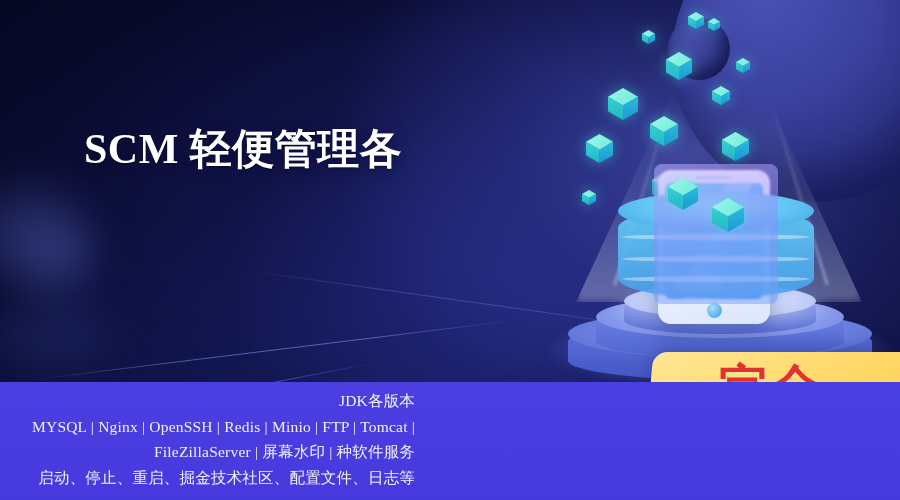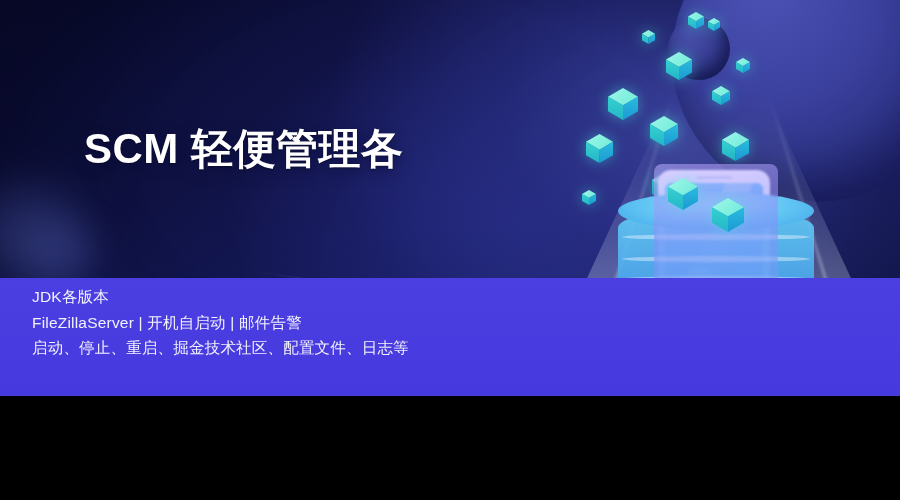--- a/index.html
+++ b/index.html
@@ -3,23 +3,23 @@
 <meta charset="utf-8">
 <style>
   html, body {
     margin: 0;
     padding: 0;
     background: #000;
   }
   #stage {
     position: relative;
     width: 900px;
-    height: 396px;
+    height: 500px;
     overflow: hidden;
-    font-family: Liberation Sans, sans-serif;
+    font-family: Liberation Serif, serif;
     background: #0a0a2e;
   }
 
   
   .bg-base {
     position: absolute;
     inset: 0;
     background:
       radial-gradient(ellipse 520px 380px at 78% 30%, #39409a 0%, rgba(40,46,130,0.65) 38%, rgba(16,18,70,0.0) 72%),
       radial-gradient(ellipse 700px 460px at 60% 55%, #252a84 0%, rgba(22,24,84,0.5) 45%, rgba(10,10,46,0) 78%),
@@ -288,21 +288,21 @@
     background: linear-gradient(180deg, #4b3fe2 0%, #4639dd 100%);
   }
   .banner-lines {
     position: absolute;
     left: 32px; top: 6px;
     color: #f2f1fe;
     font-size: 15.5px;
     line-height: 25.5px;
     white-space: nowrap;
   }
-  .banner-lines div { letter-spacing: .2px; }
+  .banner-lines div { letter-spacing: .2px; text-align: right; }
 
   
   .badge {
     position: absolute;
     left: 640px; top: 352px;
     width: 262px; height: 148px;
     background: linear-gradient(150deg, #ffe694 0%, #ffd765 48%, #fccf52 100%);
     border-radius: 14px 14px 0 0;
     transform: skewX(-5.2deg);
     transform-origin: bottom left;
@@ -475,19 +475,20 @@
 
   <div class="badge"></div>
   <div class="badge-text">
     <div>完全</div>
     <div>免费</div>
   </div>
 
   <div class="banner">
     <div class="banner-lines">
       <div>JDK各版本</div>
-      <div>FileZillaServer | 开机自启动 | 邮件告警</div>
+      <div>MYSQL | Nginx | OpenSSH | Redis | Minio | FTP | Tomcat |</div>
+      <div>FileZillaServer | 屏幕水印 | 种软件服务</div>
       <div>启动、停止、重启、掘金技术社区、配置文件、日志等</div>
     </div>
   </div>
 
 
 </div>
 
 </body></html>

